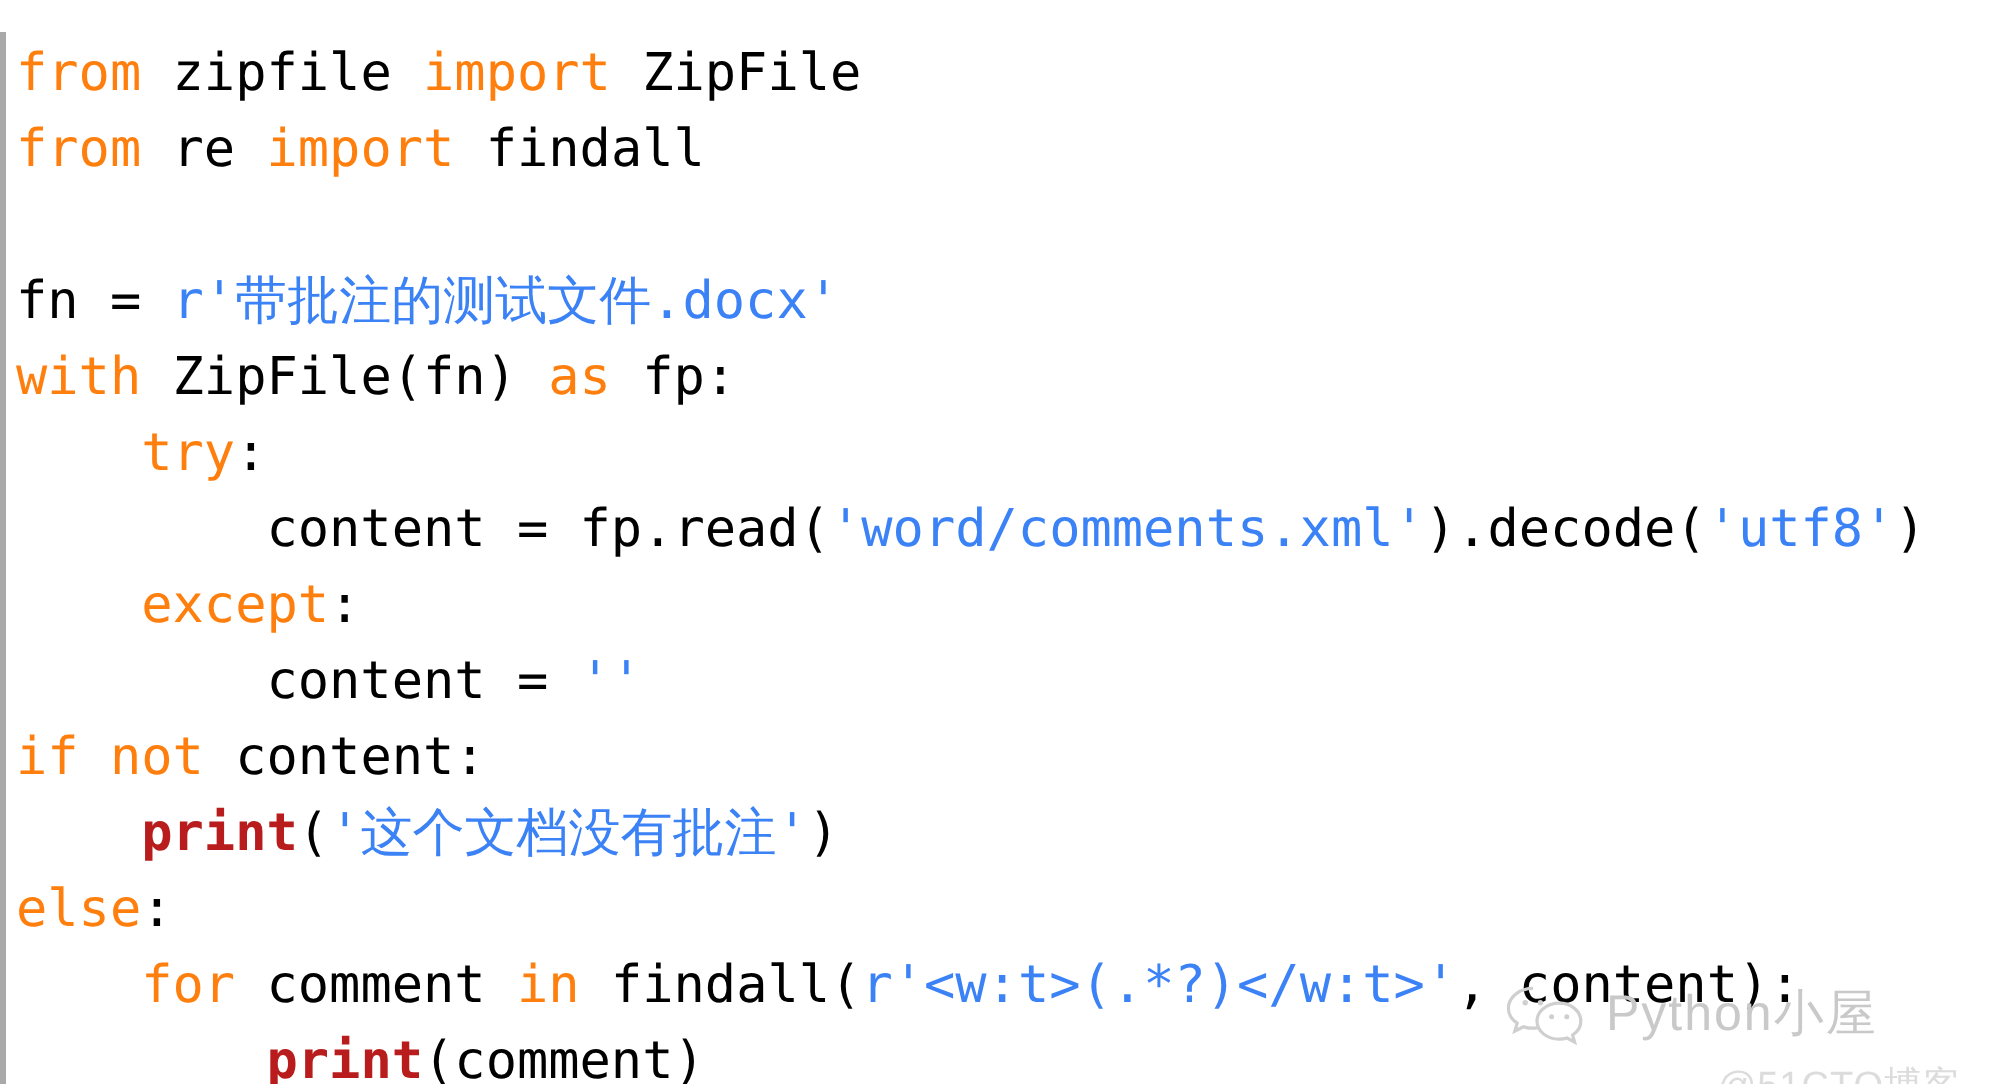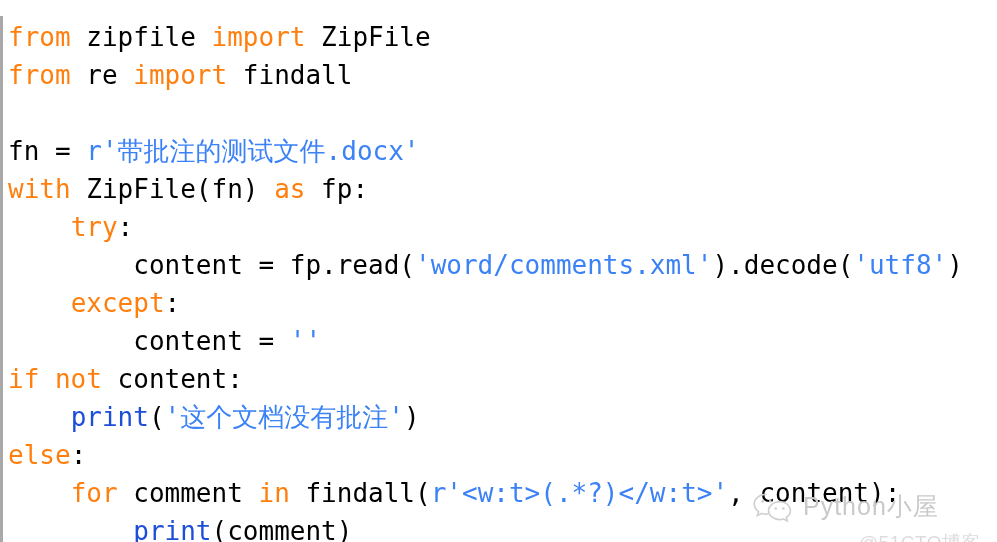--- a/index.html
+++ b/index.html
@@ -46,21 +46,21 @@
     font-family: "DejaVu Sans Mono", "Liberation Mono", monospace;
   }
 
   .code-line {
     height: 38px;
     white-space: pre;
   }
 
   .tok-kw      { color: #ff7f0e; }
   .tok-str     { color: #3b82f6; }
-  .tok-builtin { color: #1d4ed8; }
+  .tok-builtin { color: #b91c1c; font-weight: bold; }
   .tok-plain   { color: #000000; }
 
   
   #watermark {
     position: absolute;
     right: 14px;
     bottom: 6px;
     width: 232px;
     height: 62px;
     font-family: "Liberation Sans", sans-serif;

